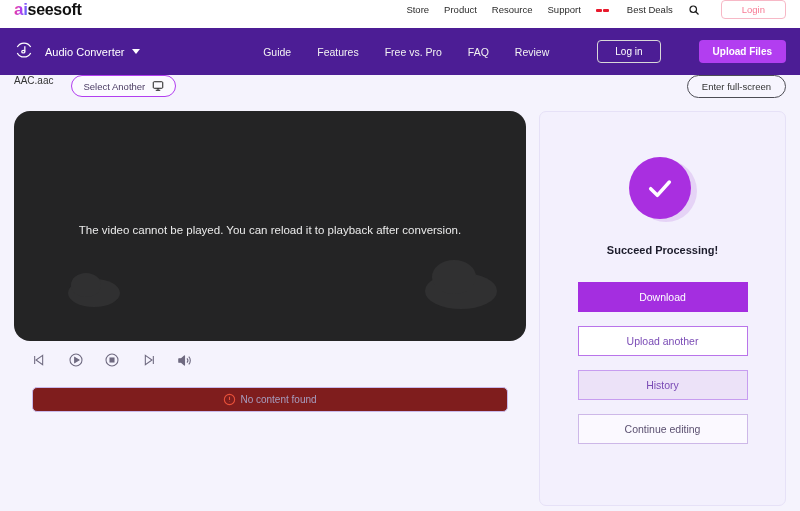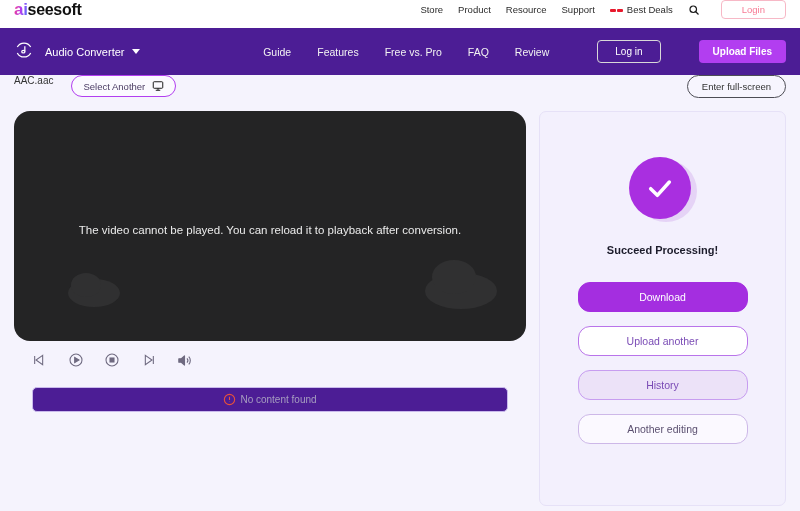--- a/index.html
+++ b/index.html
@@ -22,21 +22,21 @@
   .logo { display: flex; align-items: baseline; font-size: 16px; font-weight: bold; letter-spacing: -0.3px; }
   .logo-ai {
     background: linear-gradient(100deg, #ff3d7f 0%, #b23df0 50%, #3d7bff 100%);
     -webkit-background-clip: text; background-clip: text;
     -webkit-text-fill-color: transparent; color: transparent;
     font-size: 17px; font-weight: bold;
   }
   .logo-rest { color: #111; font-size: 16px; font-weight: bold; }
   .topnav { margin-left: auto; display: flex; align-items: center; gap: 15px; }
   .topnav a { color: #2b2b2b; font-size: 9.5px; text-decoration: none; white-space: nowrap; }
-  .deals { display: flex; align-items: center; gap: 4px; }
+  .deals { display: flex; align-items: center; gap: 18px; }
   .deals-icon { display:inline-block; width: 13px; height: 7px; position: relative; }
   .deals-icon::before { content:""; position:absolute; left:0; top:3px; width:6px; height:3px; background:#e8192c; border-radius:1px; }
   .deals-icon::after { content:""; position:absolute; left:7px; top:3px; width:6px; height:3px; background:#e8192c; border-radius:1px; }
   .search-ico { width: 12px; height: 12px; display: block; }
   .login-btn {
     border: 1px solid #f7b8c6; color: #f77a94; background: #fff;
     border-radius: 4px; font-size: 9.5px; padding: 3px 20px; cursor: pointer;
     font-family: inherit;
     margin-left: 6px;
   }
@@ -100,21 +100,21 @@
   .bg-art { position: absolute; inset: 0; }
 
   
   .controls {
     height: 38px; display: flex; align-items: center; padding: 0 18px; gap: 20px;
   }
   .ctrl { width: 16px; height: 16px; cursor: pointer; display: block; }
   .vol { margin-left: auto; width: 17px; height: 17px; cursor: pointer; display:block; }
 
   .timeline {
-    margin: 8px 18px 0 18px; height: 25px; background: #4c1d95;
+    margin: 8px 18px 0 18px; height: 25px; background: #7f1d1d;
     border: 1px solid #c9b9ec; border-radius: 5px;
     display: flex; align-items: center; justify-content: center; gap: 4px;
   }
   .warn-ico { width: 13px; height: 13px; display:block; }
   .timeline-text { font-size: 10px; color: #a79ec0; }
 
   
   .right-panel {
     flex: 1; background: #f3f0fd; border: 1px solid #e6e1f7;
     border-radius: 7px; display: flex; flex-direction: column;
@@ -126,21 +126,21 @@
     position: absolute; left: 0; top: 0; width: 62px; height: 62px;
     border-radius: 50%; background: #a92fe0;
     display: flex; align-items: center; justify-content: center;
   }
   .check-svg { width: 32px; height: 32px; display:block; }
   .succeed-text {
     margin-top: 19px; font-size: 11px; font-weight: bold; color: #1c1c2b;
   }
   .action-btns { margin-top: 26px; width: 170px; display: flex; flex-direction: column; gap: 14px; }
   .abtn {
-    border-radius: 12px; font-size: 10.5px; padding: 8px 0; text-align: center;
+    border-radius: 0; font-size: 10.5px; padding: 8px 0; text-align: center;
     cursor: pointer; border: 1px solid transparent; font-family: inherit;
   }
   .abtn.primary { background: #a42ee0; color: #fff; border-color: #a42ee0; }
   .abtn.outline { background: #ffffff; color: #7a4bb5; border-color: #b974ea; }
   .abtn.tinted { background: #ece2f8; color: #7a4bb5; border-color: #c79df0; }
   .abtn.light { background: #fbf9ff; color: #5b5070; border-color: #cdb8e8; }
 </style>
 </head>
 <body>
 
@@ -312,16 +312,16 @@
         <svg class="check-svg" viewBox="0 0 24 24" fill="none" stroke="#ffffff" stroke-width="2.6" stroke-linecap="round" stroke-linejoin="round">
           <polyline points="5,12.5 10,17.5 19,7.5"></polyline>
         </svg>
       </div>
     </div>
     <div class="succeed-text">Succeed Processing!</div>
     <div class="action-btns">
       <button class="abtn primary">Download</button>
       <button class="abtn outline">Upload another</button>
       <button class="abtn tinted">History</button>
-      <button class="abtn light">Another editing</button>
+      <button class="abtn light">Continue editing</button>
     </div>
   </div>
 </div>
 
 </body></html>

